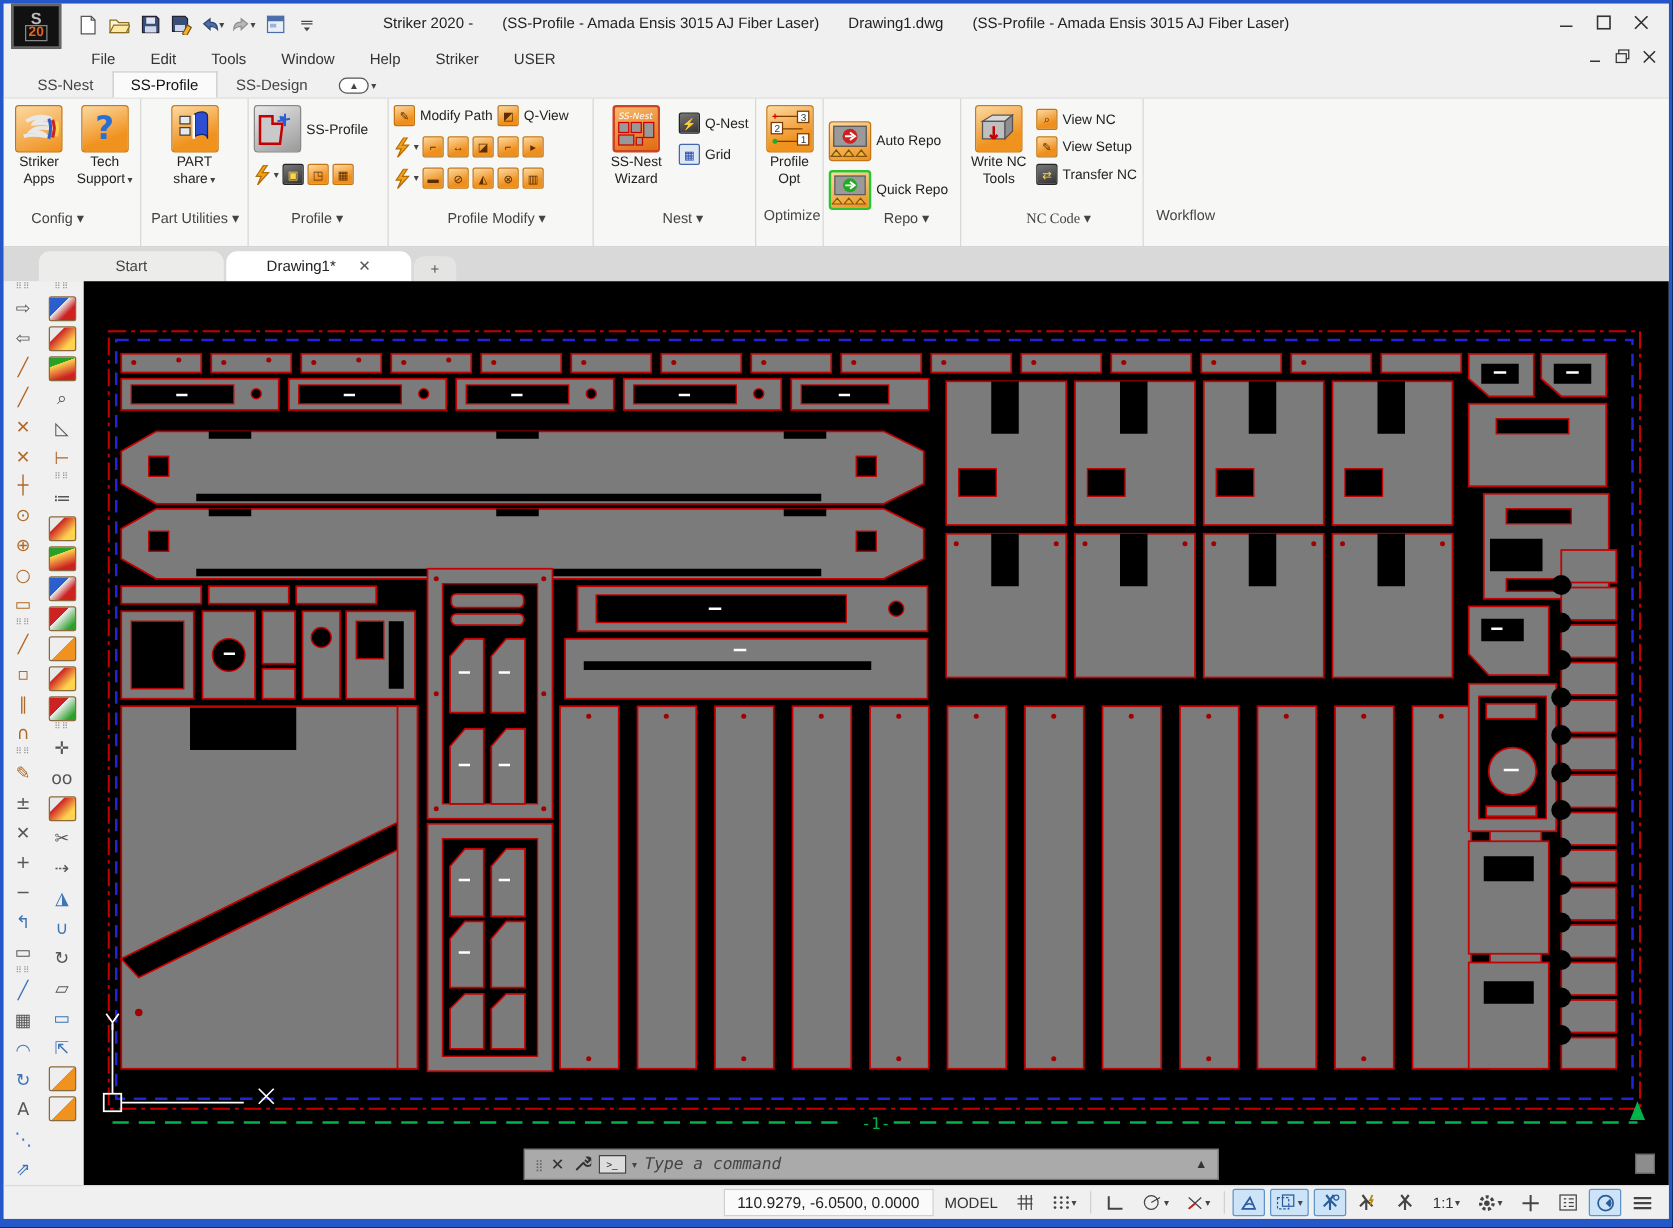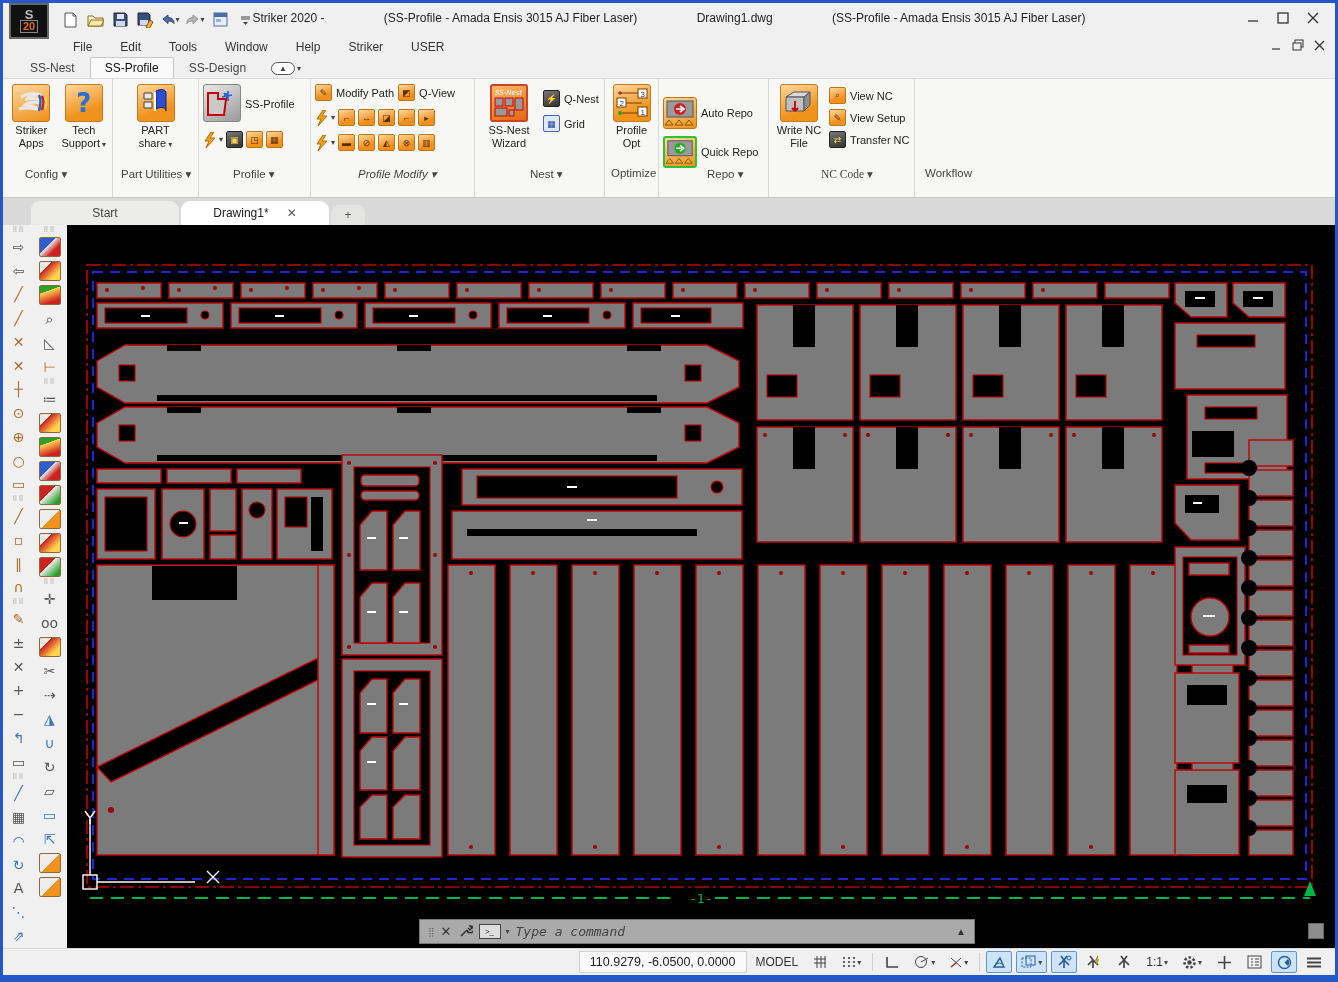--- a/index.html
+++ b/index.html
@@ -9,21 +9,21 @@
 
   
   .titlebar { height:33px; display:flex; align-items:center; position:relative; background:#f0f0f0; }
   .logo { width:40px; height:36px; background:#111; border:2px solid #666; margin:2px 4px 0 6px; color:#bbb; font-weight:bold; display:flex; flex-direction:column; align-items:center; justify-content:center; line-height:11px; font-size:13px; z-index:5;}
   .logo .l20 { color:#e2641e; border:1px solid #888; padding:0 2px; font-size:11px;}
   .qat { display:flex; align-items:center; gap:3px; margin-left:6px; }
   .qbtn { width:22px; height:20px; display:flex; align-items:center; justify-content:center; border-radius:2px; }
   .qbtn svg { display:block; }
   .caret { font-size:8px; color:#444; margin-left:-1px;}
   .title-center { position:absolute; left:0; right:0; top:8px; text-align:center; color:#222; font-size:12px; pointer-events:none;}
-  .title-center span { margin:0 28px; }
+  .title-center span { margin:0 10px; }
   .winbtns { margin-left:auto; display:flex; gap:14px; padding-right:14px; align-items:center; z-index:6;}
   .winbtn { color:#333; font-size:13px; width:16px; text-align:center; }
 
   
   .menubar { height:21px; display:flex; align-items:center; padding-left:56px; gap:0; background:#f0f0f0; position:relative;}
   .menuitem { padding:2px 14px; color:#333; }
   .mdibtns { position:absolute; right:10px; top:0; display:flex; gap:10px; align-items:center; height:100%; color:#333;}
 
   
   .wstabs { height:22px; display:flex; align-items:flex-end; padding-left:12px; background:#f0f0f0; border-bottom:1px solid #dcdcdc; }
@@ -382,21 +382,21 @@
     <div class="rgroup" style="width:146px;">
       <div class="bigbtn" style="width:52px;">
         <span class="icon-lg orange">
           <svg width="36" height="36" viewBox="0 0 36 36">
               <path d="M5 12 l8 -5 h16 l-6 5 z" fill="#d9d9d9" stroke="#555"></path>
               <path d="M5 12 h18 v14 h-18 z" fill="#bfbfbf" stroke="#555"></path>
               <path d="M23 12 l6 -5 v13 l-6 6 z" fill="#8f8f8f" stroke="#555"></path>
               <path d="M14 16 v10 M14 26 l-3 -3 M14 26 l3 -3" stroke="#c40000" stroke-width="2" fill="none"></path>
             </svg>
         </span>
-        <span>Write NC File</span>
+        <span>Write NC Tools</span>
       </div>
       <div class="vcol" style="gap:5px; padding-top:3px;">
         <div class="hrow">
           <span class="icon-sm">⌕</span>
           <span>View NC</span>
         </div>
         <div class="hrow">
           <span class="icon-sm">✎</span>
           <span>View Setup</span>
         </div>
@@ -921,19 +921,19 @@
           <path d="M1 2.5 h14 M1 6.5 h14 M1 10.5 h14" stroke="#444" stroke-width="1.8"></path>
         </svg>
       </span>
   </div>
 </div>
 
 <div style="position:absolute; left:3px; top:167px; width:1332px; height:18px; pointer-events:none; font-size:11.5px; color:#444;">
   <span style="position:absolute; left:22px;"><span>Config</span> ▾</span>
   <span style="position:absolute; left:118px;"><span>Part Utilities</span> ▾</span>
   <span style="position:absolute; left:230px;"><span>Profile</span> ▾</span>
-  <span style="position:absolute; left:355px;font-style:italic;"><span>Profile Modify</span> ▾</span>
+  <span style="position:absolute; left:355px;"><span>Profile Modify</span> ▾</span>
   <span style="position:absolute; left:527px;"><span>Nest</span> ▾</span>
   <span style="position:absolute; left:608px;"><span>Optimize</span></span>
   <span style="position:absolute; left:704px;"><span>Repo</span> ▾</span>
   <span style="position:absolute; left:818px;font-family:Liberation Serif, serif;"><span>NC Code</span> ▾</span>
   <span style="position:absolute; left:922px;"><span>Workflow</span></span>
 </div>
 
 </body></html>

